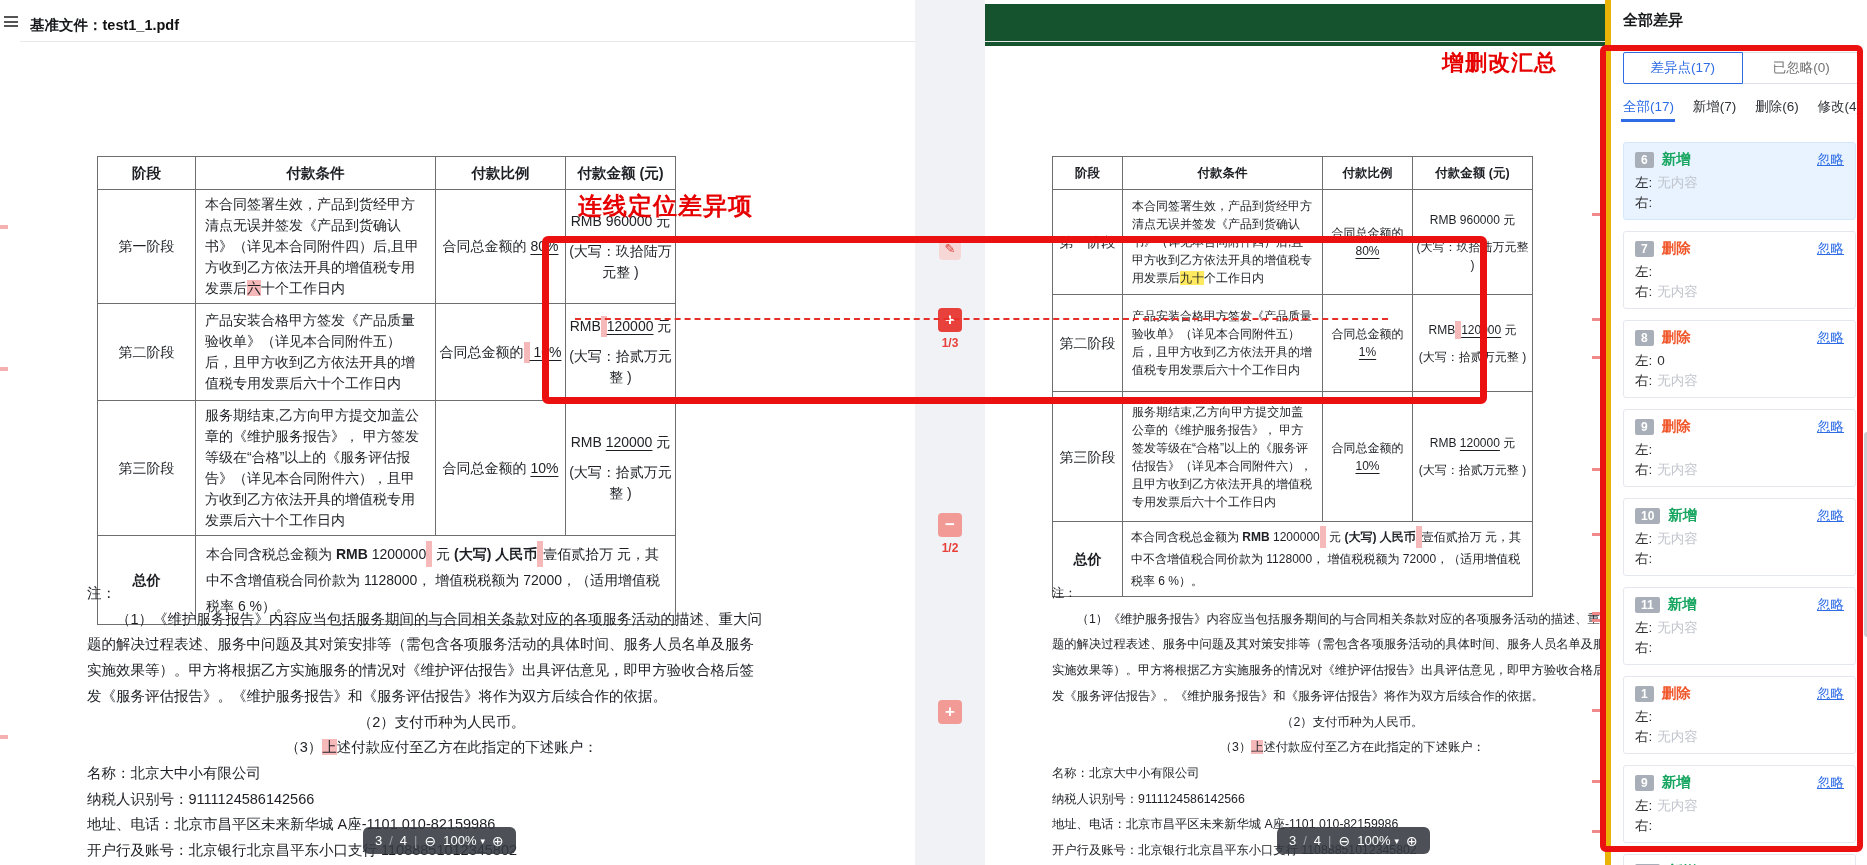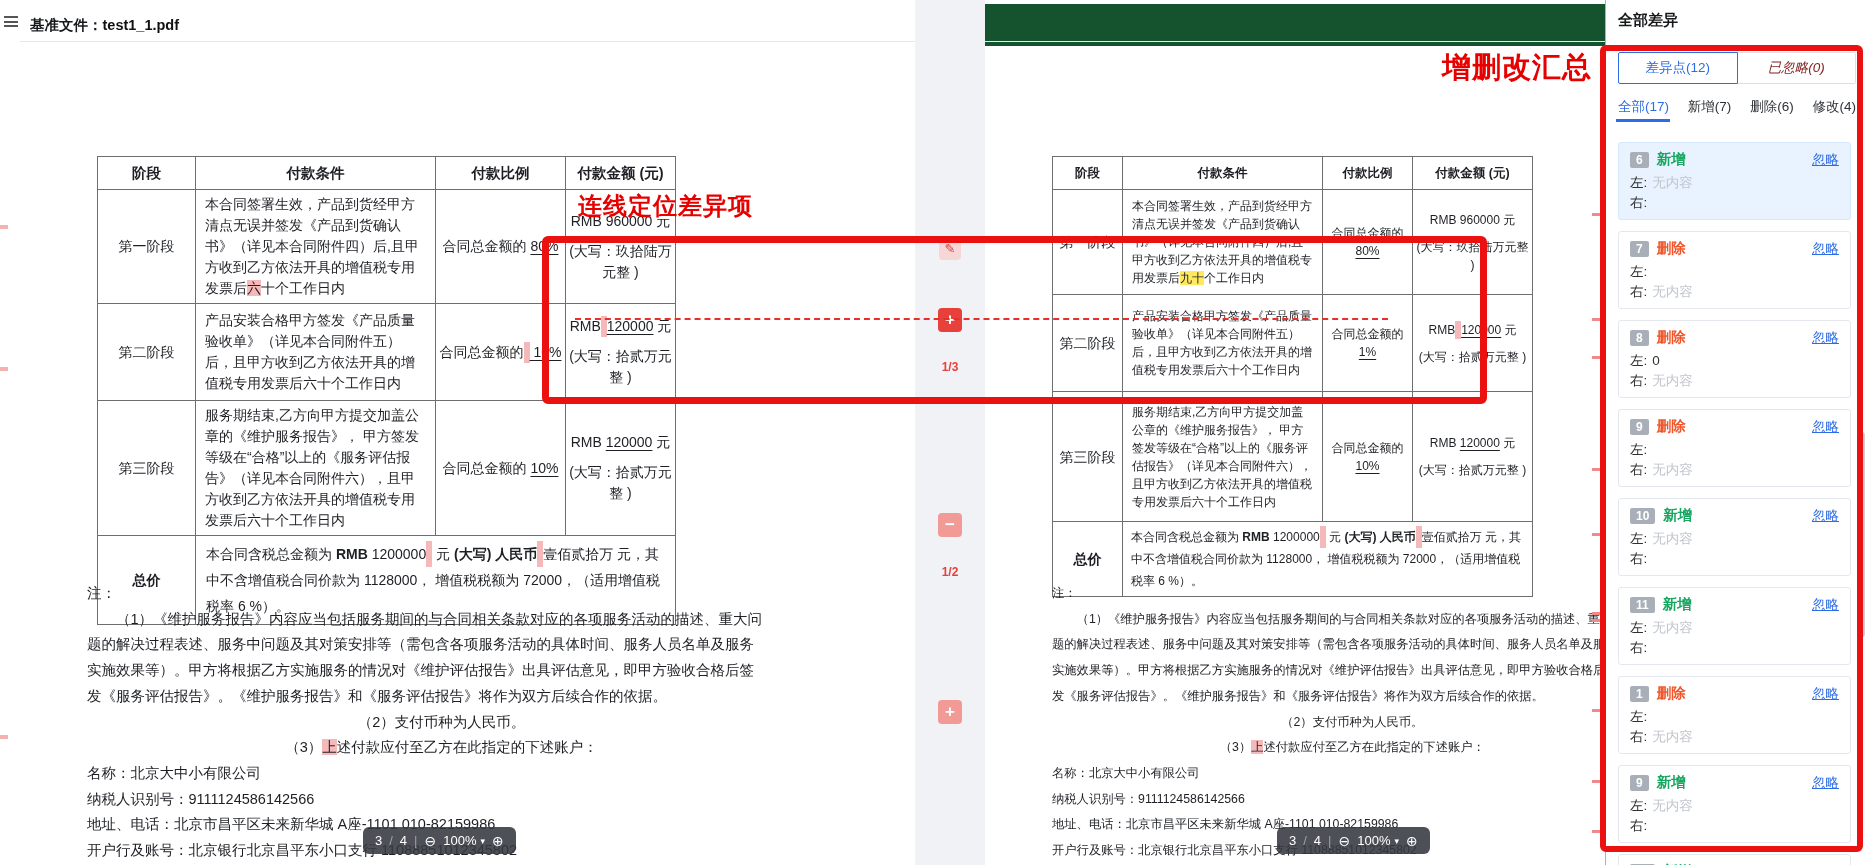--- a/index.html
+++ b/index.html
@@ -26,21 +26,21 @@
     white-space:nowrap; overflow:hidden; cursor:pointer; }
   .chevron { position:absolute; right:8px; top:0; color:#b9bcc2; font-size:12px; line-height:26px; }
 
   
   #gutter { position:absolute; left:915px; top:0; width:70px; height:865px; background:#f1f2f5; z-index:3; }
   .gicon { position:absolute; left:23px; width:24px; height:24px; border-radius:4px; color:#fff;
     font-size:17px; font-weight:700; text-align:center; line-height:23px; cursor:pointer; }
   .gicon.pen { background:#f7d6d6; color:#dd3a30; font-size:13px; height:22px; width:22px; left:24px; line-height:21px; }
   .gicon.strong { background:#e8403a; }
   .gicon.soft { background:#f19a96; }
-  .gcount { position:absolute; left:0; width:70px; text-align:center; font-size:12px; font-weight:700; color:#e8403a;margin-top:24px; }
+  .gcount { position:absolute; left:0; width:70px; text-align:center; font-size:12px; font-weight:700; color:#e8403a; }
 
   
   .doc { position:absolute; left:0; top:42px; width:100%; height:823px; background:#fff; color:#1d1f24; }
   table.ctable { position:absolute; border-collapse:collapse; table-layout:fixed; }
   .ctable td { border:1px solid #6e6e6e; vertical-align:middle; }
   .stage { text-align:center; font-size:14px; }
   .hd { text-align:center; font-weight:700; }
   .cond { padding:4px 9px; text-align:left; vertical-align:middle; }
   .ctr { text-align:center; }
   .u { text-decoration:underline; text-underline-offset:3px; }
@@ -74,26 +74,26 @@
   .pager { position:absolute; height:27px; border-radius:6px; background:rgba(52,57,64,.88); color:#fff;
     font-size:13px; display:flex; align-items:center; gap:7px; padding:0 12px; z-index:8; }
   #left-pager  { left:343px; top:823px; }
   #right-pager { left:292px; top:823px; }
   .pager .sep { color:#9aa0a8; }
   .pager .zbtn { cursor:pointer; font-size:14px; }
   .pager .caret { font-size:9px; margin-left:-3px; cursor:pointer; }
 
   
   #sidebar { position:absolute; left:1605px; top:0; width:262px; height:865px; background:#fff;
-    border-left:1px solid #eab308; z-index:2; }
+    border-left:6px solid #eab308; z-index:2; }
   .sb-title { position:absolute; left:12px; top:11px; font-size:15px; font-weight:700; color:#17181a; }
   .sb-tabs { position:absolute; left:12px; top:52px; width:238px; height:32px; display:flex; }
   .sb-tab { flex:1; text-align:center; line-height:30px; font-size:13.5px; background:#fff; cursor:pointer; }
   .sb-tab.active { border:1px solid #2e6ce5; color:#2e6ce5; border-radius:2px 0 0 2px; }
-  .sb-tab.idle { border:1px solid #dcdfe3; border-left:none; color:#7f1d1d; border-radius:0 2px 2px 0;font-style:italic; }
+  .sb-tab.idle { border:1px solid #dcdfe3; border-left:none; color:#737373; border-radius:0 2px 2px 0; }
   .sb-filters { position:absolute; left:12px; top:98px; width:238px; display:flex; justify-content:space-between;
     font-size:13.5px; color:#2f3237; }
   .sb-filters .f { cursor:pointer; }
   .sb-filters .f.active { color:#2e6ce5; }
   .f-underline { position:absolute; left:10px; top:119px; width:54px; height:3px; background:#2e6ce5; }
   #cards { position:absolute; left:12px; top:142px; width:233px; display:flex; flex-direction:column; gap:11px; }
   .card { border:1px solid #e4e7ed; border-radius:3px; background:#fff; padding:7px 11px 6px; height:78px; cursor:pointer; }
   .card.selected { background:#e8f3ff; border-color:#d5e7fc; }
   .card-head { display:flex; align-items:center; margin-bottom:4px; }
   .badge { background:#a9afb8; color:#fff; font-size:12px; font-weight:700; padding:1px 6px; border-radius:2px; }
@@ -106,21 +106,21 @@
   .cline .muted { color:#c0c4cc; }
   .sb-scroll { position:absolute; left:253px; top:432px; width:6px; height:205px; background:#cbcfd4; border-radius:3px; cursor:pointer; }
 
   
   .dashline { position:absolute; left:575px; top:318px; width:813px; height:0;
     border-top:2px dashed #e8302a; z-index:4; }
   .redbox { position:absolute; border:7px solid #ec1111; border-radius:6px; z-index:9; pointer-events:none; }
   #redbox-table { left:542px; top:236px; width:945px; height:168px; }
   #redbox-side  { left:1600px; top:45px; width:263px; height:807px; border-width:6px; }
   .redlabel { position:absolute; color:#e60000; font-weight:700; z-index:9; letter-spacing:1px; }
-  #lbl-summary { left:1442px; top:48px; font-size:29px; }
+  #lbl-summary { left:1442px; top:48px; font-size:22px; }
   #lbl-connector { left:578px; top:190px; font-size:24px; }
   .tick { position:absolute; z-index:6; }
 </style>
 </head>
 <body>
 
 <div id="app">
 
   <div class="rail">
     <div class="burger">
@@ -263,21 +263,21 @@
       <span class="zbtn">⊖</span>
       <span>100%</span>
       <span class="caret">▾</span>
       <span class="zbtn">⊕</span>
     </div>
   </div>
 
   <div id="sidebar">
     <div class="sb-title">全部差异</div>
     <div class="sb-tabs">
-      <div class="sb-tab active">差异点(12)</div>
+      <div class="sb-tab active">差异点(17)</div>
       <div class="sb-tab idle">已忽略(0)</div>
     </div>
     <div class="sb-filters">
       <span class="f active">全部(17)</span>
       <span class="f">新增(7)</span>
       <span class="f">删除(6)</span>
       <span class="f">修改(4)</span>
     </div>
     <div class="f-underline"></div>
     <div id="cards">

